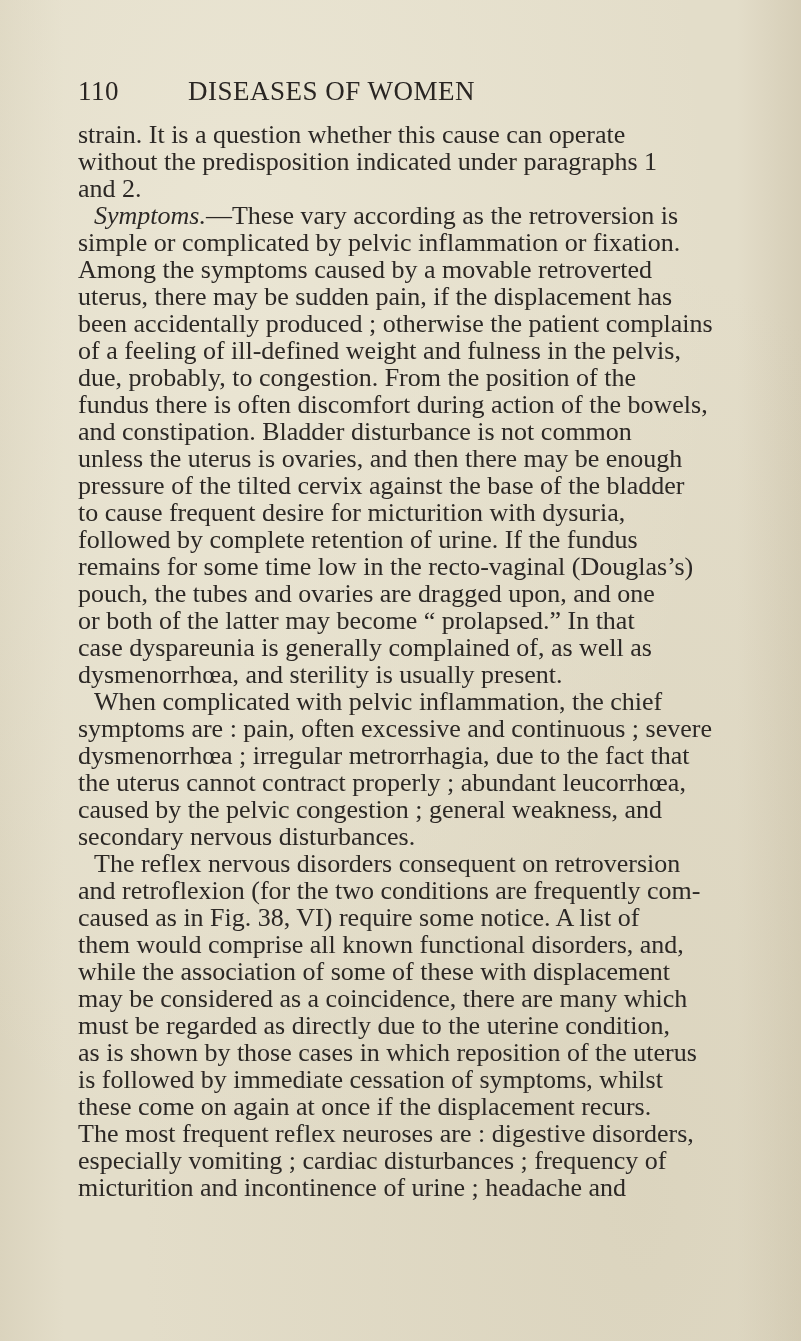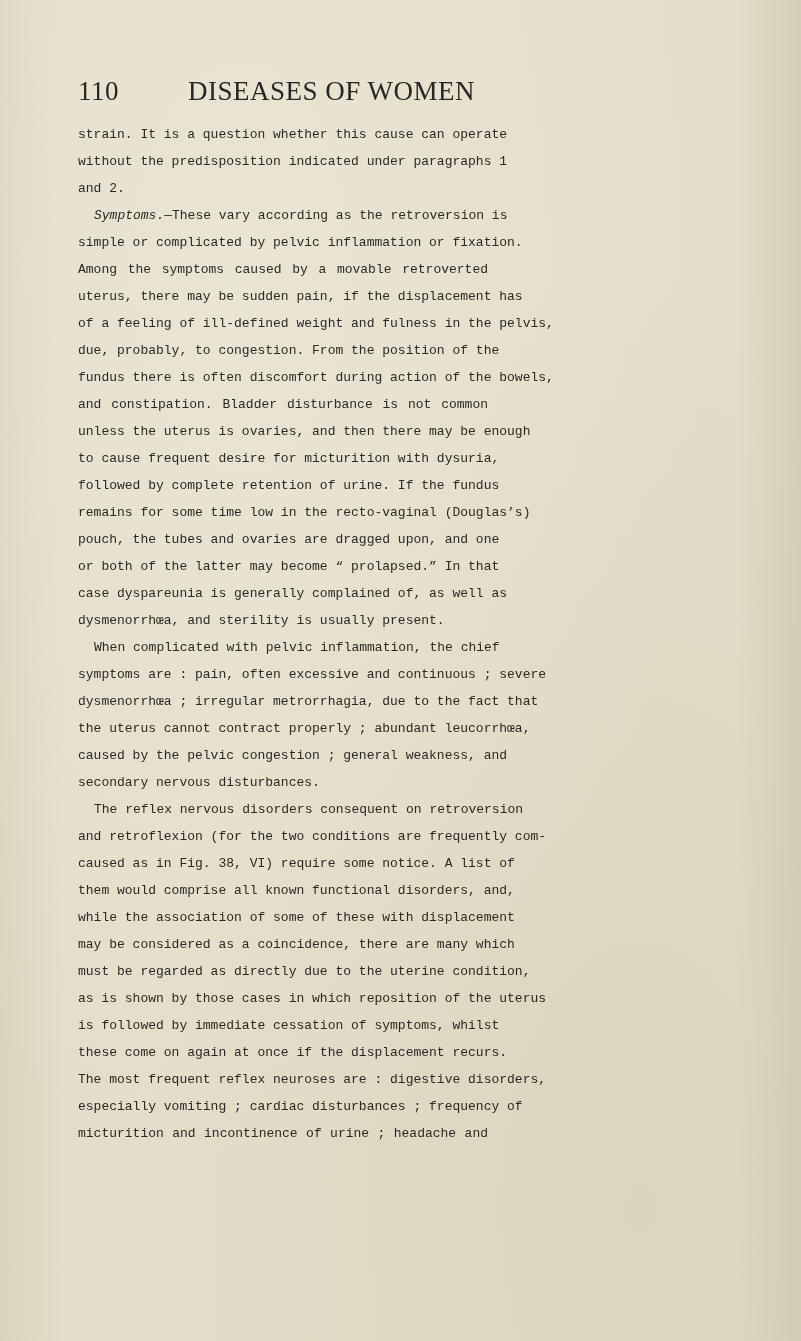--- a/index.html
+++ b/index.html
@@ -45,22 +45,22 @@
     left: 110px;
     top: 0;
     width: 400px;
     white-space: nowrap;
   }
   .body-text {
     position: absolute;
     top: 121px;
     left: 78px;
     width: 410px;
-    font-family: Liberation Mono, monospace;
-    font-size: 13px;
+    font-family: Liberation Serif, serif;
+    font-size: 26px;
     line-height: 27px;
     color: #2c2825;
   }
   .line {
     display: block;
     height: 27px;
     white-space: nowrap;
     text-align: justify;
     text-align-last: justify;
     width: 410px;
@@ -90,25 +90,27 @@
       <span class="line">strain.  It is a question whether this cause can operate</span>
       <span class="line">without the predisposition indicated under paragraphs 1</span>
       <span class="line last">and 2.</span>
     </div>
 
     <div>
       <span class="line indent"><span class="italic">Symptoms.</span><span>—These vary according as the retroversion is</span></span>
       <span class="line">simple or complicated by pelvic inflammation or fixation.</span>
       <span class="line">Among the symptoms caused by a movable retroverted</span>
       <span class="line">uterus, there may be sudden pain, if the displacement has</span>
+      <span class="line">been accidentally produced ; otherwise the patient complains</span>
       <span class="line">of a feeling of ill-defined weight and fulness in the pelvis,</span>
       <span class="line">due, probably, to congestion.  From the position of the</span>
       <span class="line">fundus there is often discomfort during action of the bowels,</span>
       <span class="line">and constipation.  Bladder disturbance is not common</span>
       <span class="line">unless the uterus is ovaries, and then there may be enough</span>
+      <span class="line">pressure of the tilted cervix against the base of the bladder</span>
       <span class="line">to cause frequent desire for micturition with dysuria,</span>
       <span class="line">followed by complete retention of urine.  If the fundus</span>
       <span class="line">remains for some time low in the recto-vaginal (Douglas’s)</span>
       <span class="line">pouch, the tubes and ovaries are dragged upon, and one</span>
       <span class="line">or both of the latter may become “ prolapsed.”  In that</span>
       <span class="line">case dyspareunia is generally complained of, as well as</span>
       <span class="line last">dysmenorrhœa, and sterility is usually present.</span>
     </div>
 
     <div>

